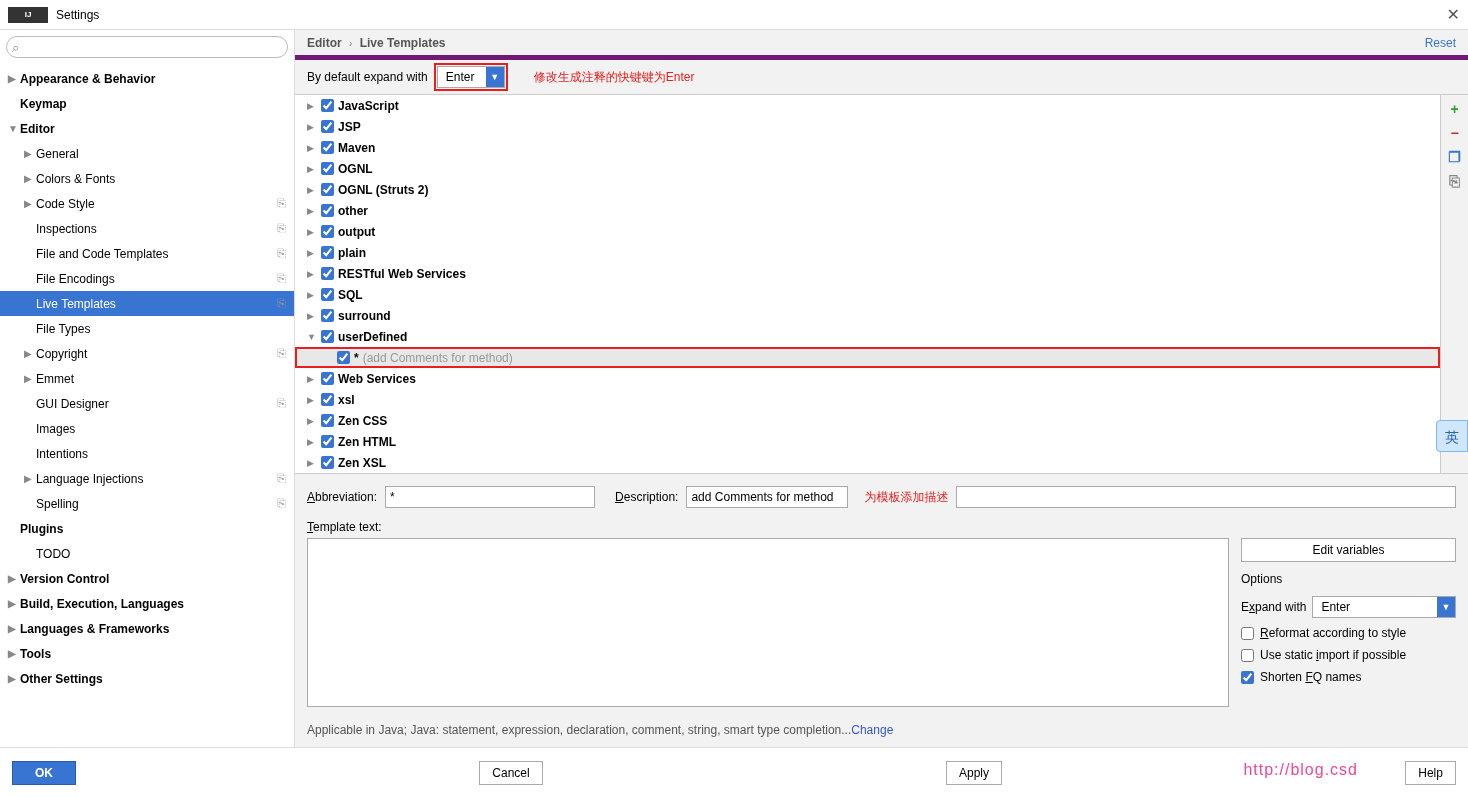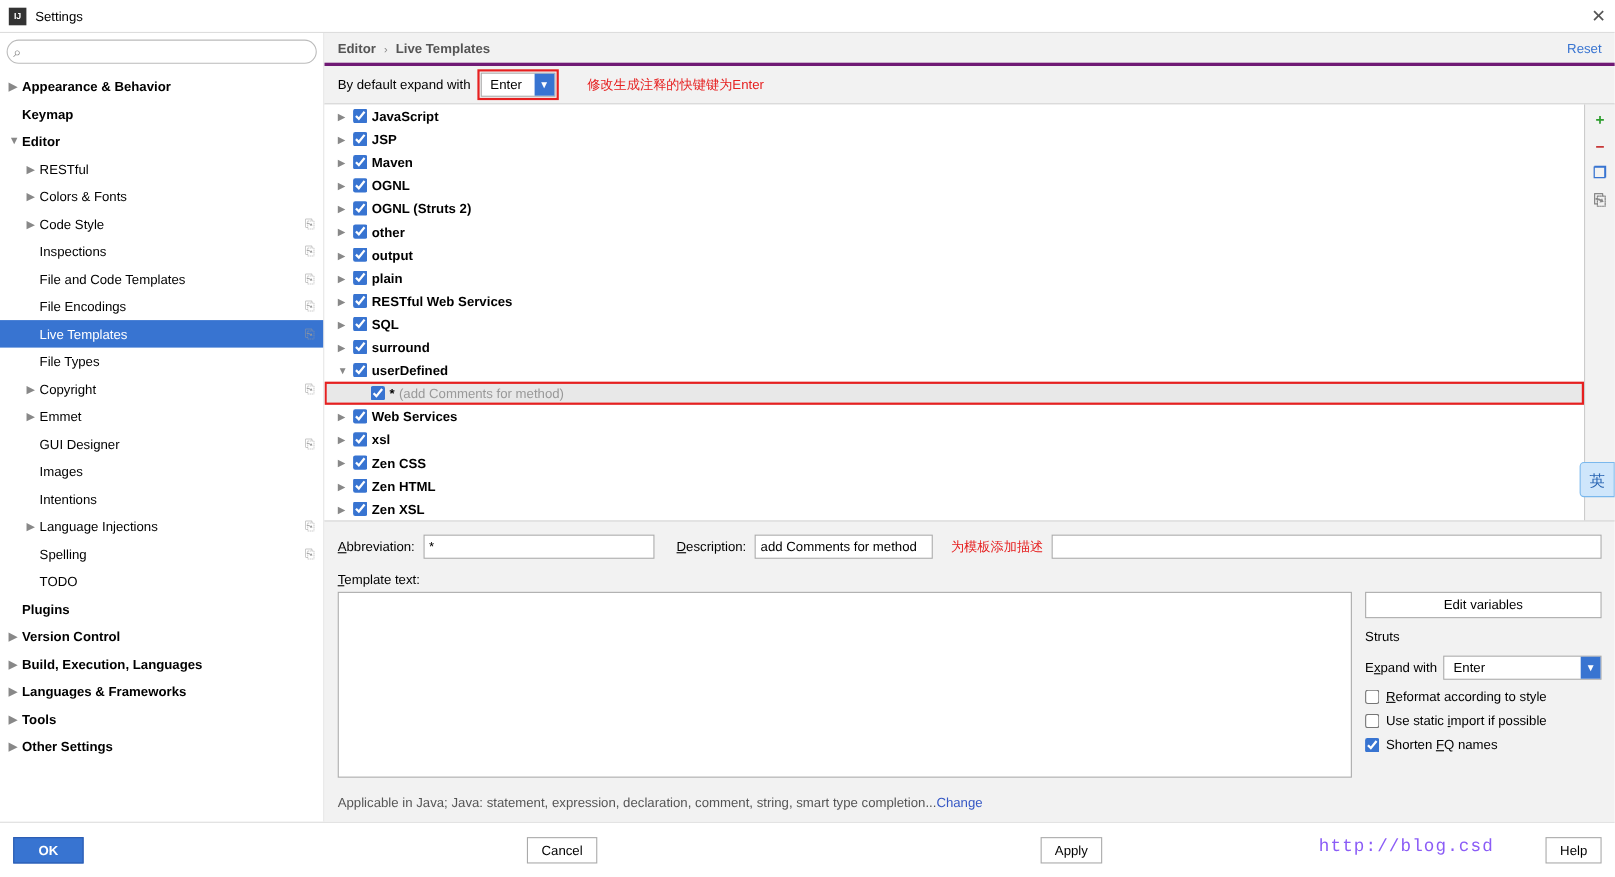--- a/index.html
+++ b/index.html
@@ -1,33 +1,33 @@
 <!DOCTYPE html>
 <html><head>
 <meta charset="utf-8">
 <style>
 * { box-sizing: border-box; margin: 0; padding: 0; font-family: "Segoe UI", Arial, sans-serif; font-size: 12px; }
 body { background: #fff; width: 1468px; height: 797px; overflow: hidden; position: relative; }
 .titlebar { height: 30px; border-bottom: 1px solid #ddd; display: flex; align-items: center; padding: 0 8px; }
-.titlebar .app-icon { width: 16px; height: 16px; background: #333; color: #fff; font-size: 8px; font-weight: bold; text-align: center; line-height: 16px; margin-right: 8px; }
+.titlebar .app-icon { width: 40px; height: 16px; background: #333; color: #fff; font-size: 8px; font-weight: bold; text-align: center; line-height: 16px; margin-right: 8px; }
 .titlebar .close { margin-left: auto; font-size: 16px; color: #555; }
 .main { display: flex; height: calc(100% - 80px); }
 .sidebar { width: 295px; border-right: 1px solid #ddd; display: flex; flex-direction: column; }
 .search-box { margin: 6px; position: relative; }
 .search-box input { width: 100%; height: 22px; border: 1px solid #bbb; border-radius: 11px; padding: 0 22px; }
 .search-box .mag { position: absolute; left: 6px; top: 4px; color: #888; font-size: 13px; }
 .tree { flex: 1; overflow-y: auto; padding: 2px 0; }
 .tree-item { height: 25px; display: flex; align-items: center; padding: 0 8px; cursor: default; }
 .tree-item.bold { font-weight: bold; }
 .tree-item.selected { background: #3874d1; color: #fff; }
 .tree-item .arrow { width: 12px; color: #888; font-size: 10px; }
 .tree-item.indent1 { padding-left: 24px; }
 .tree-item .dup-icon { margin-left: auto; color: #999; font-size: 11px; }
 .content { flex: 1; display: flex; flex-direction: column; background: #f2f2f2; }
-.crumb-row { height: 30px; display: flex; align-items: center; padding: 0 12px; border-bottom: 3px solid #701a75; }
+.crumb-row { height: 30px; display: flex; align-items: center; padding: 0 12px; border-bottom: 5px solid #701a75; }
 .crumb-row .crumbs { color: #555; font-weight: bold; }
 .crumbs .sep { margin: 0 4px; color: #888; font-weight: normal; font-size: 10px; }
 .crumb-row .reset { margin-left: auto; color: #3874d1; cursor: pointer; }
 .expand-row { height: 34px; display: flex; align-items: center; padding: 0 12px; gap: 6px; }
 .select { display: inline-flex; align-items: center; height: 22px; border: 1px solid #aaa; background: #fff; }
 .select .val { padding: 0 8px; min-width: 48px; }
 .select .dd { width: 18px; height: 20px; background: #3874d1; color: #fff; text-align: center; line-height: 20px; font-size: 9px; }
 .red-box { border: 2px solid #e62020; padding: 1px; }
 .red-text { color: #e62020; margin-left: 20px; }
 .list-wrap { display: flex; flex: 0 0 380px; border-top: 1px solid #ccc; border-bottom: 1px solid #ccc; }
@@ -50,21 +50,21 @@
 .btn { height: 24px; border: 1px solid #aaa; background: #fff; padding: 0 12px; cursor: pointer; }
 .opt-group { display: flex; flex-direction: column; gap: 8px; }
 .opt-group .title { margin-bottom: 2px; }
 .opt-row { display: flex; align-items: center; gap: 6px; }
 .opt-row input[type=checkbox] { accent-color: #3874d1; }
 .applicable { padding: 4px 12px 10px 12px; color: #555; }
 .applicable a { color: #3658c5; text-decoration: none; }
 .footer { position: absolute; bottom: 0; left: 0; right: 0; height: 50px; border-top: 1px solid #ddd; display: flex; align-items: center; justify-content: space-between; padding: 0 12px; gap: 8px; background: #fff; }
 .footer .btn.primary { background: #3874d1; color: #fff; border-color: #2a5bb0; padding: 0 22px; font-weight: bold; }
 .ime-badge { position: absolute; right: 0; top: 420px; width: 32px; height: 32px; background: #cfe6fb; border: 1px solid #7ab8ed; border-radius: 4px 0 0 4px; color: #2965b3; font-size: 14px; text-align: center; line-height: 32px; }
-.watermark { position: absolute; right: 110px; bottom: 18px; color: #8b5cf6; font-family: Liberation Mono, monospace; font-size: 16px; letter-spacing: 1px; pointer-events: none; }
+.watermark { position: absolute; right: 110px; bottom: 18px; color: #ec4899; font-family: Liberation Sans, sans-serif; font-size: 16px; letter-spacing: 1px; pointer-events: none; }
 </style>
 </head>
 <body>
 
 <div class="titlebar">
   <div class="app-icon">IJ</div>
   <span>Settings</span>
   <span class="close">✕</span>
 </div>
 
@@ -82,21 +82,21 @@
         <div class="tree-item bold">
           <span class="arrow"></span>
           <span>Keymap</span>
         </div>
         <div class="tree-item bold">
           <span class="arrow">▼</span>
           <span>Editor</span>
         </div>
         <div class="tree-item indent1">
           <span class="arrow">▶</span>
-          <span>RESTful</span>
+          <span>General</span>
         </div>
         <div class="tree-item indent1">
           <span class="arrow">▶</span>
           <span>Colors &amp; Fonts</span>
         </div>
         <div class="tree-item indent1">
           <span class="arrow">▶</span>
           <span>Code Style</span>
           <span class="dup-icon">⎘</span>
         </div>
@@ -149,27 +149,27 @@
         <div class="tree-item indent1">
           <span class="arrow">▶</span>
           <span>Language Injections</span>
           <span class="dup-icon">⎘</span>
         </div>
         <div class="tree-item indent1">
           <span class="arrow"></span>
           <span>Spelling</span>
           <span class="dup-icon">⎘</span>
         </div>
+        <div class="tree-item bold">
+          <span class="arrow"></span>
+          <span>Plugins</span>
+        </div>
         <div class="tree-item indent1">
           <span class="arrow"></span>
           <span>TODO</span>
-        </div>
-        <div class="tree-item bold">
-          <span class="arrow"></span>
-          <span>Plugins</span>
         </div>
         <div class="tree-item bold">
           <span class="arrow">▶</span>
           <span>Version Control</span>
         </div>
         <div class="tree-item bold">
           <span class="arrow">▶</span>
           <span>Build, Execution, Languages</span>
         </div>
         <div class="tree-item bold">
@@ -322,21 +322,21 @@
       <label><u>T</u>emplate text:</label>
     </div>
 
     <div class="template-area">
       <div class="template-left">
         <textarea style=""></textarea>
       </div>
       <div class="template-right">
         <button class="btn">Edit variables</button>
         <div class="opt-group">
-          <div class="title">Struts</div>
+          <div class="title">Options</div>
           <div class="opt-row">
             <span>E<u>x</u>pand with</span>
             <span class="select" style="flex:1">
               <span class="val" style="flex:1">Enter</span>
               <span class="dd">▼</span>
             </span>
           </div>
           <div class="opt-row">
               <input type="checkbox" style="">
               <span><u>R</u>eformat according to style</span>

